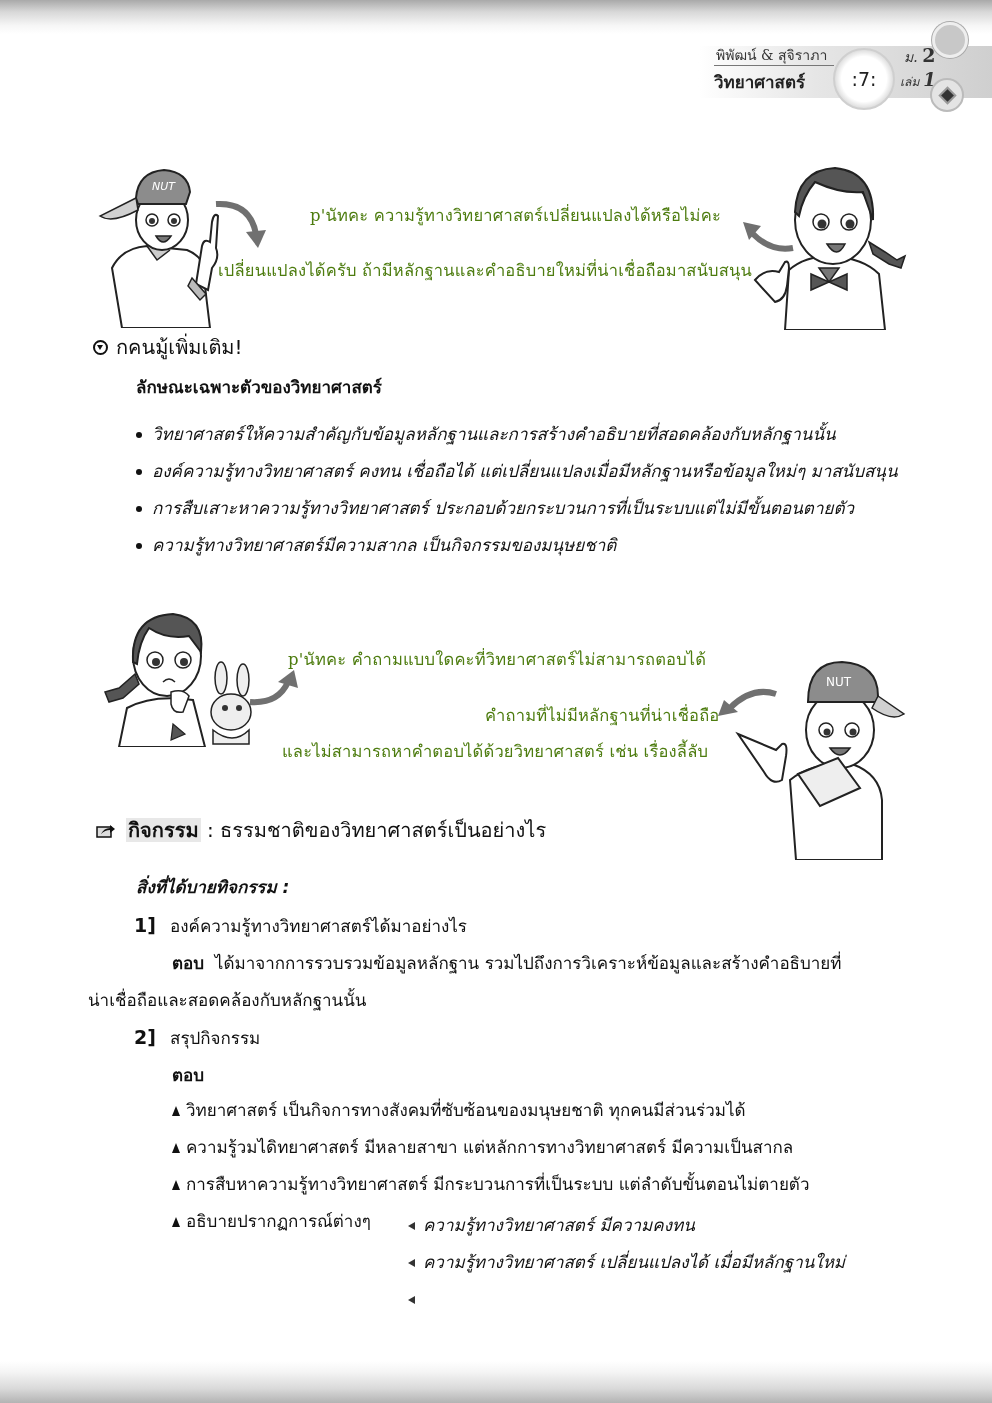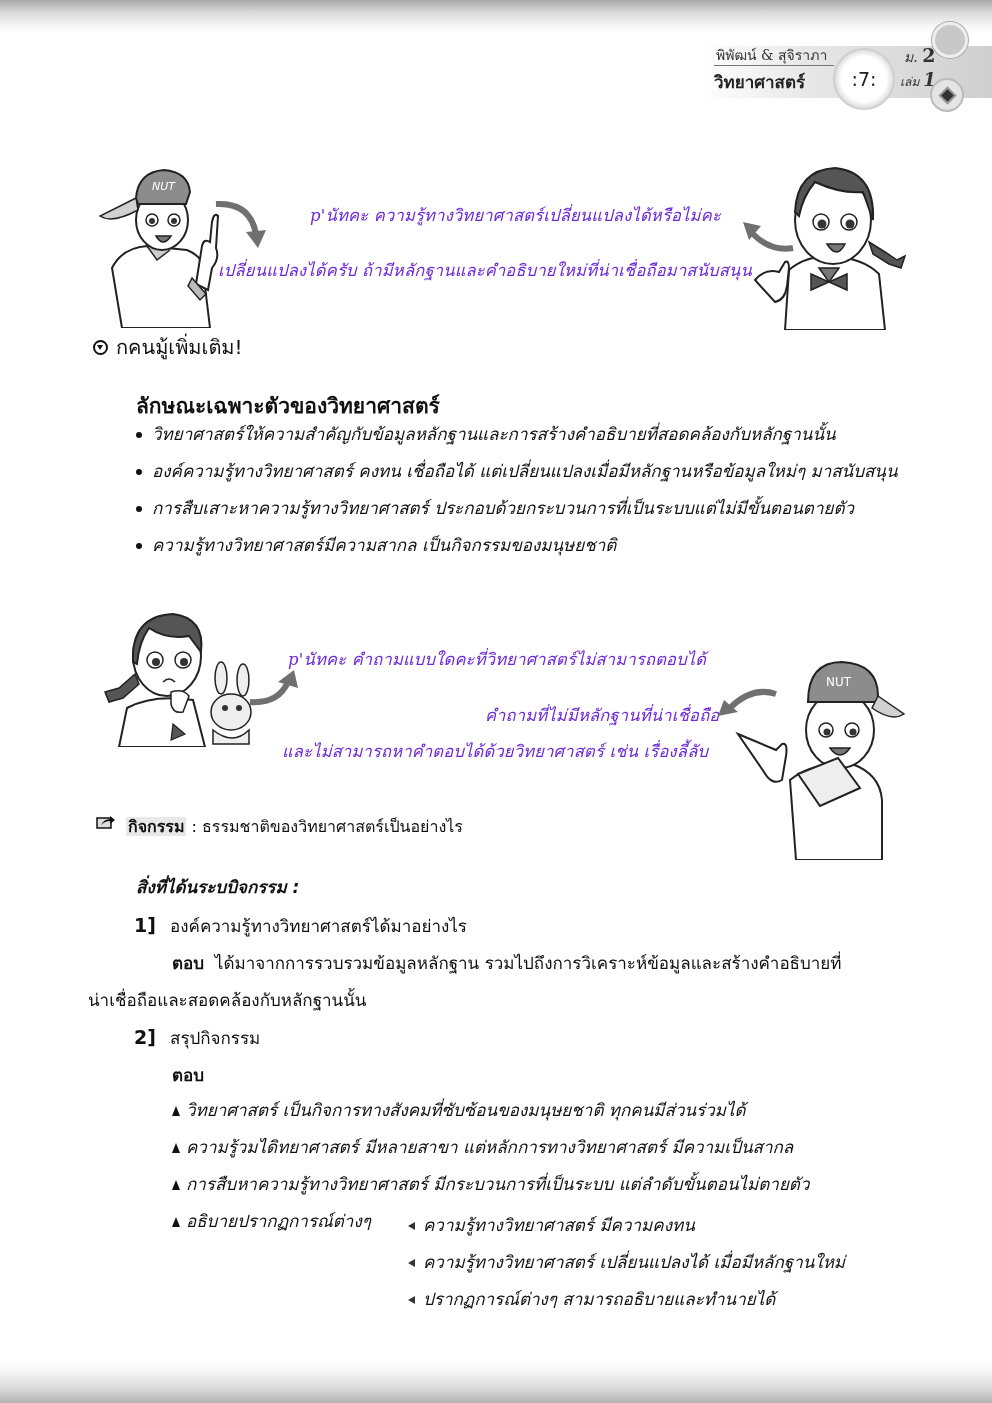--- a/index.html
+++ b/index.html
@@ -32,43 +32,43 @@
   .hdr-dot1 { position:absolute; left:242px; top:-6px; width:30px; height:30px; border-radius:50%;
     background:#c8c8c8; border:3px solid #eeeeee; box-shadow:0 0 0 1px #aaa; }
   .hdr-dot2 { position:absolute; left:240px; top:50px; width:30px; height:30px; border-radius:50%;
     background:#e4e4e4; border:2px solid #bbb; display:flex; align-items:center; justify-content:center; }
   .hdr-dot2 span { width:9px; height:9px; background:#333; transform:rotate(45deg); box-shadow:0 0 0 2px #999; }
 
   
   .char { position:absolute; }
   .char svg { display:block; }
 
-  .handwrite { position:absolute; font-family:"DejaVu Serif", serif; font-style:italic; font-size:16.5px; color:#6d28d9; white-space:nowrap; letter-spacing:0.2px; }
+  .handwrite { position:absolute; font-family:"DejaVu Serif", serif; font-size:16.5px; color:#4d7c0f; white-space:nowrap; letter-spacing:0.2px; }
 
   .arrow { position:absolute; }
 
   
   .sec-title { position:absolute; left:93px; top:331px; font-size:20px; color:#111; display:flex; align-items:center; gap:8px; }
   .sec-icon { width:15px; height:15px; border:2px solid #111; border-radius:50%; box-sizing:border-box; position:relative; }
   .sec-icon::after { content:""; position:absolute; left:2px; top:3px; border-left:3.5px solid transparent; border-right:3.5px solid transparent; border-top:5px solid #111; }
-  .sub-title { position:absolute; left:136px; top:389px; font-size:21px; font-weight:bold; }
+  .sub-title { position:absolute; left:136px; top:373px; font-size:17px; font-weight:bold; }
   .bullets { position:absolute; left:136px; top:416px; width:770px; margin:0; padding:0; list-style:none; }
   .bullets li { position:relative; padding-left:16px; font-style:italic; font-size:17px; line-height:37px; }
   .bullets li::before { content:""; position:absolute; left:0; top:16px; width:6px; height:6px; border-radius:50%; background:#111; }
 
-  .act-title { position:absolute; left:96px; top:814px; font-size:16px; display:flex; gap:10px; }
+  .act-title { position:absolute; left:96px; top:814px; font-size:20px; display:flex; align-items:center; gap:10px; }
   .act-icon { width:20px; height:15px; position:relative; }
   .act-label { font-weight:bold; background:#e8e8e8; padding:0 2px; }
   .learn-title { position:absolute; left:136px; top:873px; font-size:17px; font-weight:bold; font-style:italic; }
   .q { position:absolute; font-size:17px; }
   .q .num { font-weight:bold; font-size:19px; display:inline-block; width:36px; }
   .ans { position:absolute; font-size:17px; line-height:36px; }
   .ans b { font-weight:bold; }
   .tri-list { position:absolute; left:172px; margin:0; padding:0; list-style:none; }
-  .tri-list li { font-style:italic; font-size:17px; line-height:37px; white-space:nowrap; }
+  .tri-list li { font-size:17px; line-height:37px; white-space:nowrap; }
   .tri { display:inline-block; width:0; height:0; border-left:4px solid transparent; border-right:4px solid transparent; border-bottom:10px solid #111; margin-right:6px; vertical-align:0; }
   .ltri { display:inline-block; width:0; height:0; border-top:4px solid transparent; border-bottom:4px solid transparent; border-right:7px solid #333; margin-right:8px; vertical-align:1px; }
   .sublist { position:absolute; left:404px; margin:4px; padding:0; list-style:none; }
   .sublist li { font-style:italic; font-size:17px; line-height:37px; white-space:nowrap; }
 </style>
 </head>
 <body>
 
 <div class="edge-top"></div>
 <div class="edge-bottom"></div>
@@ -195,21 +195,21 @@
   </svg>
 </div>
 
 <div class="act-title">
   <svg class="act-icon" viewBox="0 0 20 15" width="20" height="15">
     <rect x="1" y="4" width="14" height="10" fill="#ddd" stroke="#111" stroke-width="1.5"></rect>
     <path d="M5 11 Q8 5 14 5 L14 2 L19 6 L14 10 L14 7 Q9 7 5 11 Z" fill="#111"></path>
   </svg>
   <span><span class="act-label">กิจกรรม</span><span> : </span><span>ธรรมชาติของวิทยาศาสตร์เป็นอย่างไร</span></span>
 </div>
-<div class="learn-title">สิ่งที่ได้นระบบิจกรรม :</div>
+<div class="learn-title">สิ่งที่ได้บายทิจกรรม :</div>
 
 <div class="q" style="left:134px; top:912px;">
   <span class="num">1]</span><span>องค์ความรู้ทางวิทยาศาสตร์ได้มาอย่างไร</span>
 </div>
 <div class="ans" style="left:172px; top:945px;">
   <b>ตอบ</b>&nbsp; <span>ได้มาจากการรวบรวมข้อมูลหลักฐาน รวมไปถึงการวิเคราะห์ข้อมูลและสร้างคำอธิบายที่</span>
 </div>
 <div class="ans" style="left:88px; top:982px;">น่าเชื่อถือและสอดคล้องกับหลักฐานนั้น</div>
 
 <div class="q" style="left:134px; top:1024px;">
@@ -219,14 +219,14 @@
 
 <ul class="tri-list" style="top:1092px;">
   <li><span class="tri"></span><span>วิทยาศาสตร์ เป็นกิจการทางสังคมที่ซับซ้อนของมนุษยชาติ ทุกคนมีส่วนร่วมได้</span></li>
   <li><span class="tri"></span><span>ความรู้วมไดิทยาศาสตร์ มีหลายสาขา แต่หลักการทางวิทยาศาสตร์ มีความเป็นสากล</span></li>
   <li><span class="tri"></span><span>การสืบหาความรู้ทางวิทยาศาสตร์ มีกระบวนการที่เป็นระบบ แต่ลำดับขั้นตอนไม่ตายตัว</span></li>
   <li><span class="tri"></span><span>อธิบายปรากฏการณ์ต่างๆ</span></li>
 </ul>
 <ul class="sublist" style="top:1203px;">
   <li><span class="ltri"></span><span>ความรู้ทางวิทยาศาสตร์ มีความคงทน</span></li>
   <li><span class="ltri"></span><span>ความรู้ทางวิทยาศาสตร์ เปลี่ยนแปลงได้ เมื่อมีหลักฐานใหม่</span></li>
-  <li><span class="ltri"></span><span>ปรากฏการณ์ต่างๆ สามารถอธิบายและทำนายได้</span></li>
+  <li><span class="ltri"></span></li>
 </ul>
 
 </body></html>

